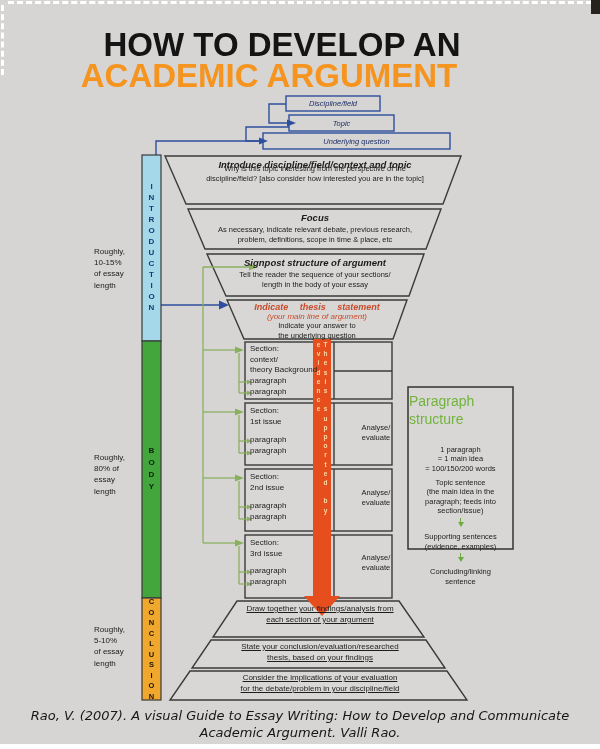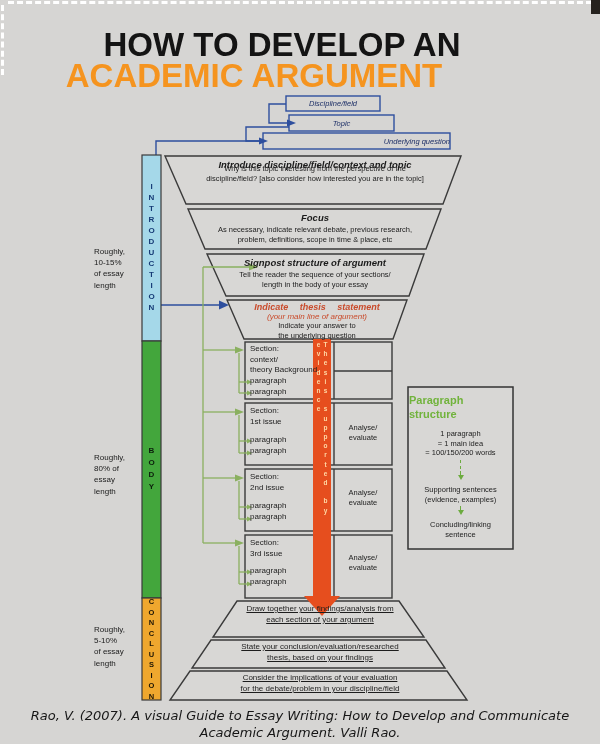--- a/index.html
+++ b/index.html
@@ -3,41 +3,41 @@
 <meta charset="utf-8">
 <style>
   html,body{margin:0;padding:0;}
   body{width:600px;height:749px;background:#fff;font-family:"Liberation Sans",sans-serif;}
   #canvas{position:relative;width:600px;height:749px;background:#d6d5d3;overflow:hidden;}
   .abs{position:absolute;}
   .ctr{text-align:center;}
   .preline{white-space:pre-line;}
   svg{position:absolute;left:0;top:0;}
   .title1{left:0;top:26px;width:564px;font-size:33px;font-weight:900;letter-spacing:0px;color:#141414;}
-  .title2{left:0;top:57px;width:508px;font-size:33px;font-weight:900;color:#f5941f;}
+  .title2{left:0;top:57px;width:508px;font-size:33px;font-weight:900;color:#f5941f;padding-left:15px;}
   .cascade-label{font-size:7.5px;color:#1c2e66;font-style:italic;line-height:15px;}
   .fh{font-size:9.5px;font-style:italic;font-weight:bold;color:#1b1b1b;line-height:1.2;}
   .ft{font-size:7.5px;color:#222;line-height:1.3;}
   .redh{font-size:9px;font-style:italic;font-weight:bold;color:#c94b2c;word-spacing:9px;}
   .redsub{font-size:8px;font-style:italic;color:#c94b2c;}
   .rowtxt{font-size:8px;color:#1d1d1d;line-height:1.32;}
-  .analyse{font-size:7.5px;color:#1d1d1d;line-height:1.3;}
+  .analyse{font-size:7.5px;color:#1d1d1d;line-height:1.3;margin-left:13px;}
   .note{font-size:8px;color:#202020;line-height:1.4;}
   .barlabel{display:flex;align-items:center;justify-content:center;
             writing-mode:vertical-rl;text-orientation:upright;
             font-weight:bold;}
   .bar-intro-label{color:#153a75;font-size:8px;letter-spacing:2px;}
   .bar-body-label{color:#0c1f0c;font-size:8px;letter-spacing:3px;}
   .bar-concl-label{color:#1c1405;font-size:7.5px;letter-spacing:1.5px;}
   .thesis-vert{display:flex;align-items:center;justify-content:center;
     writing-mode:vertical-rl;text-orientation:upright;
     font-size:6.5px;font-weight:bold;color:#ffd9a6;letter-spacing:2.2px;}
   .pbox{display:flex;flex-direction:column;align-items:center;gap:2px;
         font-size:7.5px;color:#1d1d1d;line-height:1.28;padding-top:5px;}
-  .pbox-title{font-size:11px;font-weight:bold;color:#71b33c;margin-bottom:6px;}
+  .pbox-title{font-size:14px;font-weight:normal;color:#71b33c;margin-bottom:14px;}
   .gdash{height:9px;width:0;border-left:1.5px dashed #6cab3f;}
   .garrow{display:flex;flex-direction:column;align-items:center;}
   .garrow .stem{width:1.5px;height:4px;background:#6cab3f;}
   .garrow .tri{width:0;height:0;border:3.5px solid transparent;border-top:5px solid #6cab3f;}
   .concl-txt{font-size:8px;color:#1d1d1d;line-height:1.35;text-decoration:underline;}
   .citation{left:20px;top:708px;width:560px;font-size:13px;font-style:italic;color:#161616;line-height:1.3;font-family:"DejaVu Sans",sans-serif;}
   .deco-top{top:1px;left:8px;right:8px;border-top:3px dashed #ffffff;height:0;}
   .deco-left{top:5px;left:1px;height:70px;width:0;border-left:3px dashed #ffffff;}
   .deco-corner{top:0;left:591px;width:9px;height:14px;background:#26221e;}
   .deco-bottom{left:0;top:744px;width:600px;height:5px;background:#ffffff;}
@@ -139,21 +139,21 @@
       <rect x="142" y="341" width="19" height="257" fill="#43a63c"></rect>
       <rect x="142" y="598" width="19" height="102" fill="#efa72e"></rect>
     </g>
   </svg>
 
   <div class="abs ctr title1">HOW TO DEVELOP AN</div>
   <div class="abs ctr title2">ACADEMIC ARGUMENT</div>
 
   <div class="abs ctr cascade-label" style="left:286px;top:96px;width:94px;">Discipline/field</div>
   <div class="abs ctr cascade-label" style="left:289px;top:116px;width:105px;">Topic</div>
-  <div class="abs ctr cascade-label" style="left:263px;top:134px;width:187px;text-align:right;">Underlying question</div>
+  <div class="abs ctr cascade-label" style="left:263px;top:134px;width:187px;">Underlying question</div>
 
   <div class="abs ctr fh" style="left:150px;top:159px;width:330px;">Introduce discipline/field/context and topic</div>
   <div class="abs ctr ft preline" style="left:145px;top:164px;width:340px;">Why is this topic interesting from the perspective of the
 discipline/field? [also consider how interested you are in the topic]</div>
   <div class="abs ctr fh" style="left:165px;top:212px;width:300px;">Focus</div>
   <div class="abs ctr ft preline" style="left:160px;top:225px;width:310px;">As necessary, indicate relevant debate, previous research,
 problem, definitions, scope in time &amp; place, etc</div>
   <div class="abs ctr fh" style="left:185px;top:257px;width:260px;">Signpost structure of argument</div>
   <div class="abs ctr ft preline" style="left:185px;top:270px;width:260px;">Tell the reader the sequence of your sections/
 length in the body of your essay</div>
@@ -187,20 +187,24 @@
 evaluate</div>
 
   <div class="abs thesis-vert" style="left:312px;top:341px;width:20px;height:252px;">Thesis supported by evidence</div>
 
   <div class="abs pbox" style="left:409px;top:388px;width:103px;height:158px;">
     <div class="pbox-title">Paragraph structure</div>
     <div class="ctr preline">1 paragraph
 = 1 main idea
 = 100/150/200 words</div>
     <div class="gdash"></div>
+    <div class="ctr preline">Topic sentence
+(the main idea in the
+paragraph; feeds into
+section/issue)</div>
     <div class="garrow">
         <div class="stem"></div>
         <div class="tri"></div>
       </div>
     <div class="ctr preline">Supporting sentences
 (evidence, examples)</div>
     <div class="garrow">
         <div class="stem"></div>
         <div class="tri"></div>
       </div>

